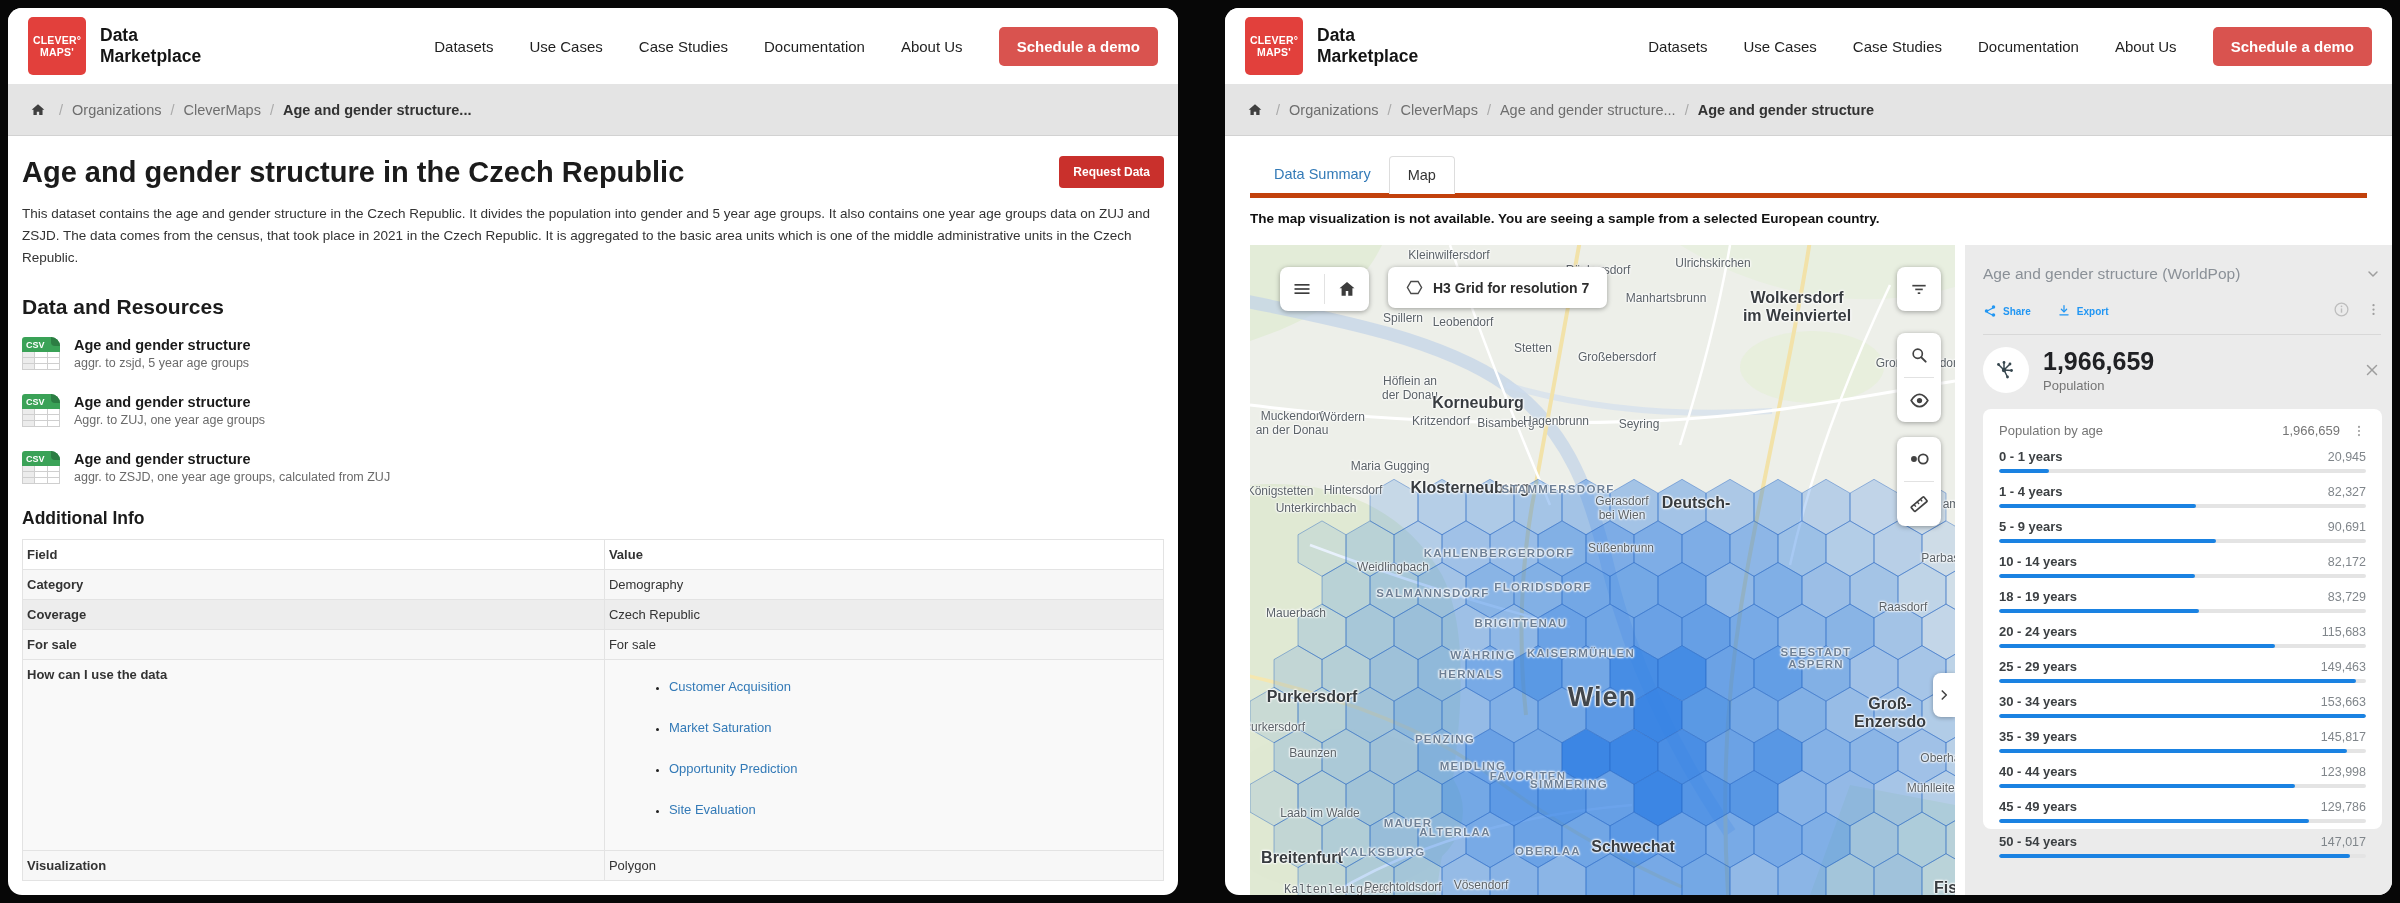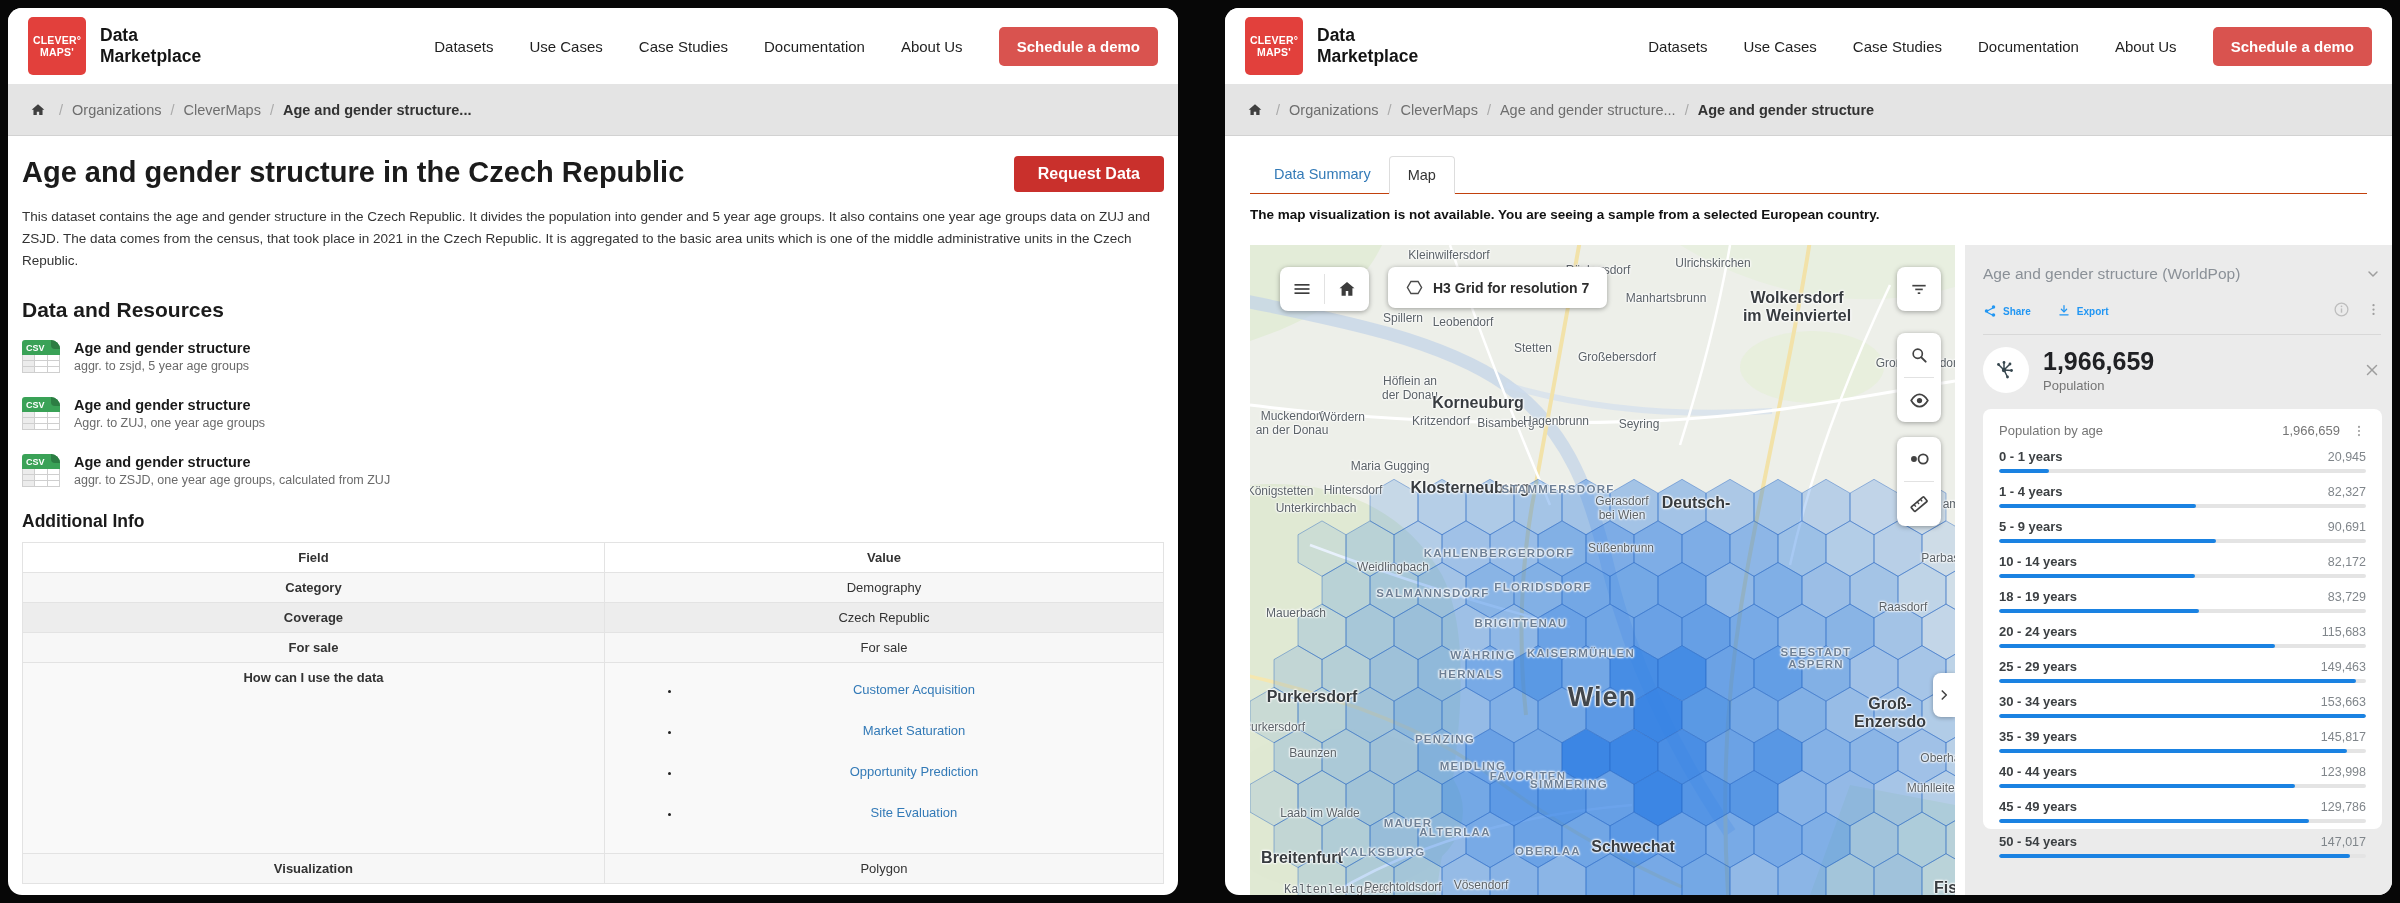--- a/index.html
+++ b/index.html
@@ -25,52 +25,52 @@
             align-items:center;padding:0 22px;font-size:14.5px;color:#6e6e6e;}
   .crumb-home{display:flex;align-items:center;margin-right:4px;}
   .crumb-sep{color:#aaa;margin:0 9px;}
   .crumb-link{color:#6e6e6e;cursor:pointer;}
   .crumb-current{color:#333;font-weight:700;}
 
   
   .page{padding:0 14px;}
   .title-row{display:flex;justify-content:space-between;align-items:flex-start;margin-top:20px;}
   .dataset-title{font-size:29px;font-weight:700;color:#1b1b1b;margin:0;}
-  .request-btn{background:#c9302c;color:#fff;font-size:16px;font-weight:700;padding:9px 24px;
+  .request-btn{background:#c9302c;color:#fff;font-size:12px;font-weight:700;padding:9px 14px;
                border-radius:4px;cursor:pointer;white-space:nowrap;}
   .desc{font-size:13.5px;color:#333;line-height:1.62;margin-top:14px;}
   .section-h2{font-size:21px;font-weight:700;color:#1b1b1b;margin:26px 0 6px;}
   .resource{display:flex;gap:14px;margin:18px 0 24px;align-items:flex-start;cursor:pointer;}
   .res-title{font-size:14.5px;font-weight:700;color:#1a1a1a;}
   .res-sub{font-size:12.5px;color:#6a6a6a;margin-top:3px;}
   .csv-icon{width:38px;flex:0 0 auto;}
   .csv-top{background:#3aa257;color:#fff;font-size:9px;font-weight:700;padding:3px 4px 2px;
            border-radius:3px 9px 0 0;position:relative;}
   .csv-fold{position:absolute;right:0;top:0;width:9px;height:9px;background:#2c7d43;
             border-radius:0 9px 0 4px;}
   .csv-grid{display:grid;grid-template-columns:repeat(3,1fr);gap:1px;background:#cfcfcf;
             border:1px solid #cfcfcf;border-top:none;}
   .csv-grid i{display:block;height:5px;background:#fff;}
   .csv-grid i:nth-child(3n+1){background:#ececec;}
 
   .section-h3{font-size:17.5px;font-weight:700;color:#1b1b1b;margin:24px 0 10px;}
   table.info{width:100%;border-collapse:collapse;font-size:13px;border:1px solid #ddd;color:#333;}
-  table.info th,table.info td{border:1px solid #e3e3e3;padding:7px 16px;text-align:center;vertical-align:top;}
+  table.info th,table.info td{border:1px solid #e3e3e3;padding:7px 4px;text-align:left;vertical-align:top;}
   table.info th{font-weight:700;background:#fff;}
   table.info td.field{font-weight:700;width:51%;}
   table.info tr:nth-child(odd) td{background:#f7f7f7;}
   table.info tr:nth-child(even) td{background:#ededed;}
   table.info tr.usage-row td{background:#f9f9f9;}
   ul.usage{margin:4px 0;padding-left:60px;}
   ul.usage li{margin:12px 0 26px;color:#333;font-size:13px;}
   ul.usage li::marker{color:#222;font-size:11px;}
   ul.usage a{color:#337ab7;cursor:pointer;text-decoration:none;}
 
   
-  .tabs{margin:20px 25px 0;border-bottom:1px solid #c2410c;display:flex;padding-left:6px;}
+  .tabs{margin:20px 25px 0;border-bottom:5px solid #c2410c;display:flex;padding-left:6px;}
   .tab{font-size:14.5px;padding:10px 18px;color:#337ab7;cursor:pointer;border-radius:4px 4px 0 0;}
   .tab.active{color:#333;background:#fff;border:1px solid #ddd;border-bottom:1px solid #fff;
               margin-bottom:-1px;}
   .notice{margin:13px 25px 0;font-size:13.5px;font-weight:700;color:#111;}
 
   .map-wrap{position:absolute;left:25px;top:237px;width:705px;height:650px;background:#edefe9;overflow:hidden;}
   .map-svg{position:absolute;inset:0;width:100%;height:100%;}
   .map-labels{position:absolute;inset:0;z-index:2;}
   .map-label{position:absolute;transform:translate(-50%,-50%);white-space:pre-line;text-align:center;
              pointer-events:none;text-shadow:0 1px 2px rgba(255,255,255,.95),0 -1px 2px rgba(255,255,255,.9),

